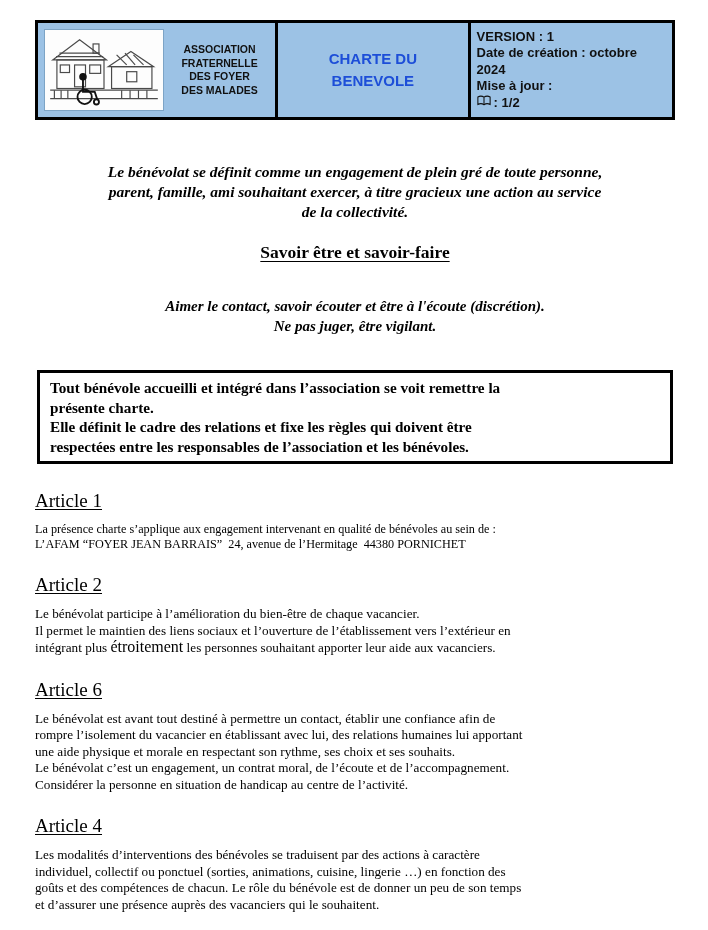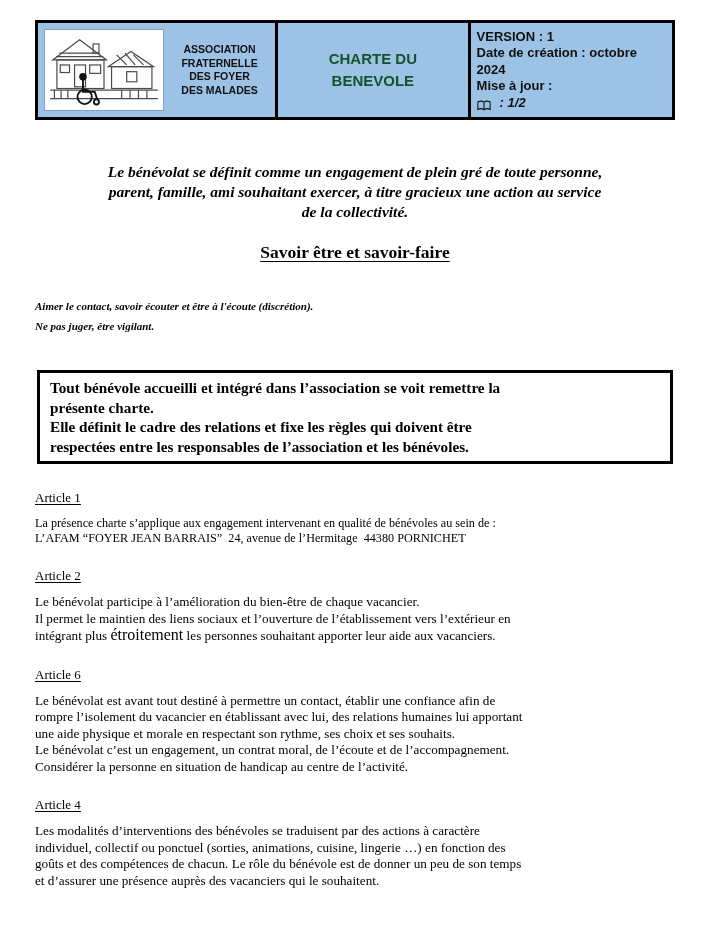--- a/index.html
+++ b/index.html
@@ -16,50 +16,50 @@
   .cell-meta { width:32%; }
   .logo-wrap { display:flex; align-items:center; gap:6px; }
   .logo-box { background:#fdfdfd; width:118px; height:80px; flex:0 0 auto;
     display:flex; align-items:center; justify-content:center; border:1px solid #7da4c6; }
   .org-name {
     flex:1; text-align:center; font-family:"Liberation Sans", sans-serif;
     font-weight:bold; font-size:10.5px; line-height:13.5px; color:#111;
   }
   .doc-title {
     text-align:center; font-family:"Liberation Sans", sans-serif;
-    font-weight:bold; font-size:15px; line-height:22px; color:#14532d;
+    font-weight:bold; font-size:15px; line-height:22px; color:#1d4ed8;
   }
   .meta {
     font-family:"Liberation Sans", sans-serif; font-weight:bold;
     font-size:13px; line-height:16.5px; color:#111;
   }
-  .meta-pages { display:flex; align-items:flex-end; gap:9px;font-style:italic; }
+  .meta-pages { display:flex; align-items:flex-start; gap:3px; }
   .book-icon svg { display:block; }
   
   .intro-def {
     margin:42px 6px 0; text-align:center; font-weight:bold; font-style:italic;
     font-size:15.5px; line-height:20px;
   }
   .main-heading {
     margin:20px 0 0; text-align:center; font-weight:bold; font-size:17.5px;
     text-decoration:underline; text-underline-offset:3px;
   }
   .qualities {
-    margin:33px 0 0; font-weight:bold; font-style:italic;
-    font-size:11px; line-height:20px;
+    margin:33px 0 0; text-align:center; font-weight:bold; font-style:italic;
+    font-size:15px; line-height:20px;
   }
   .charter-box {
     margin:34px 2px 0; border:3px solid #000; padding:5px 10px;
     font-weight:bold; font-size:15.2px; line-height:19.5px;
   }
   
   .articles { margin-top:26px; }
   .article + .article { margin-top:22px; }
   .article-title {
-    margin:0; font-weight:normal; font-size:13px;
+    margin:0; font-weight:normal; font-size:19px;
     text-decoration:underline; text-underline-offset:2px;
   }
   .article-body { margin:10px 0 0; font-size:13.2px; line-height:16.5px; white-space:pre-wrap; }
   .article-body.small { font-size:12.2px; line-height:15px; }
   .seg-small { font-size:16px; }
 </style>
 </head>
 <body>
 
 <div class="page">

